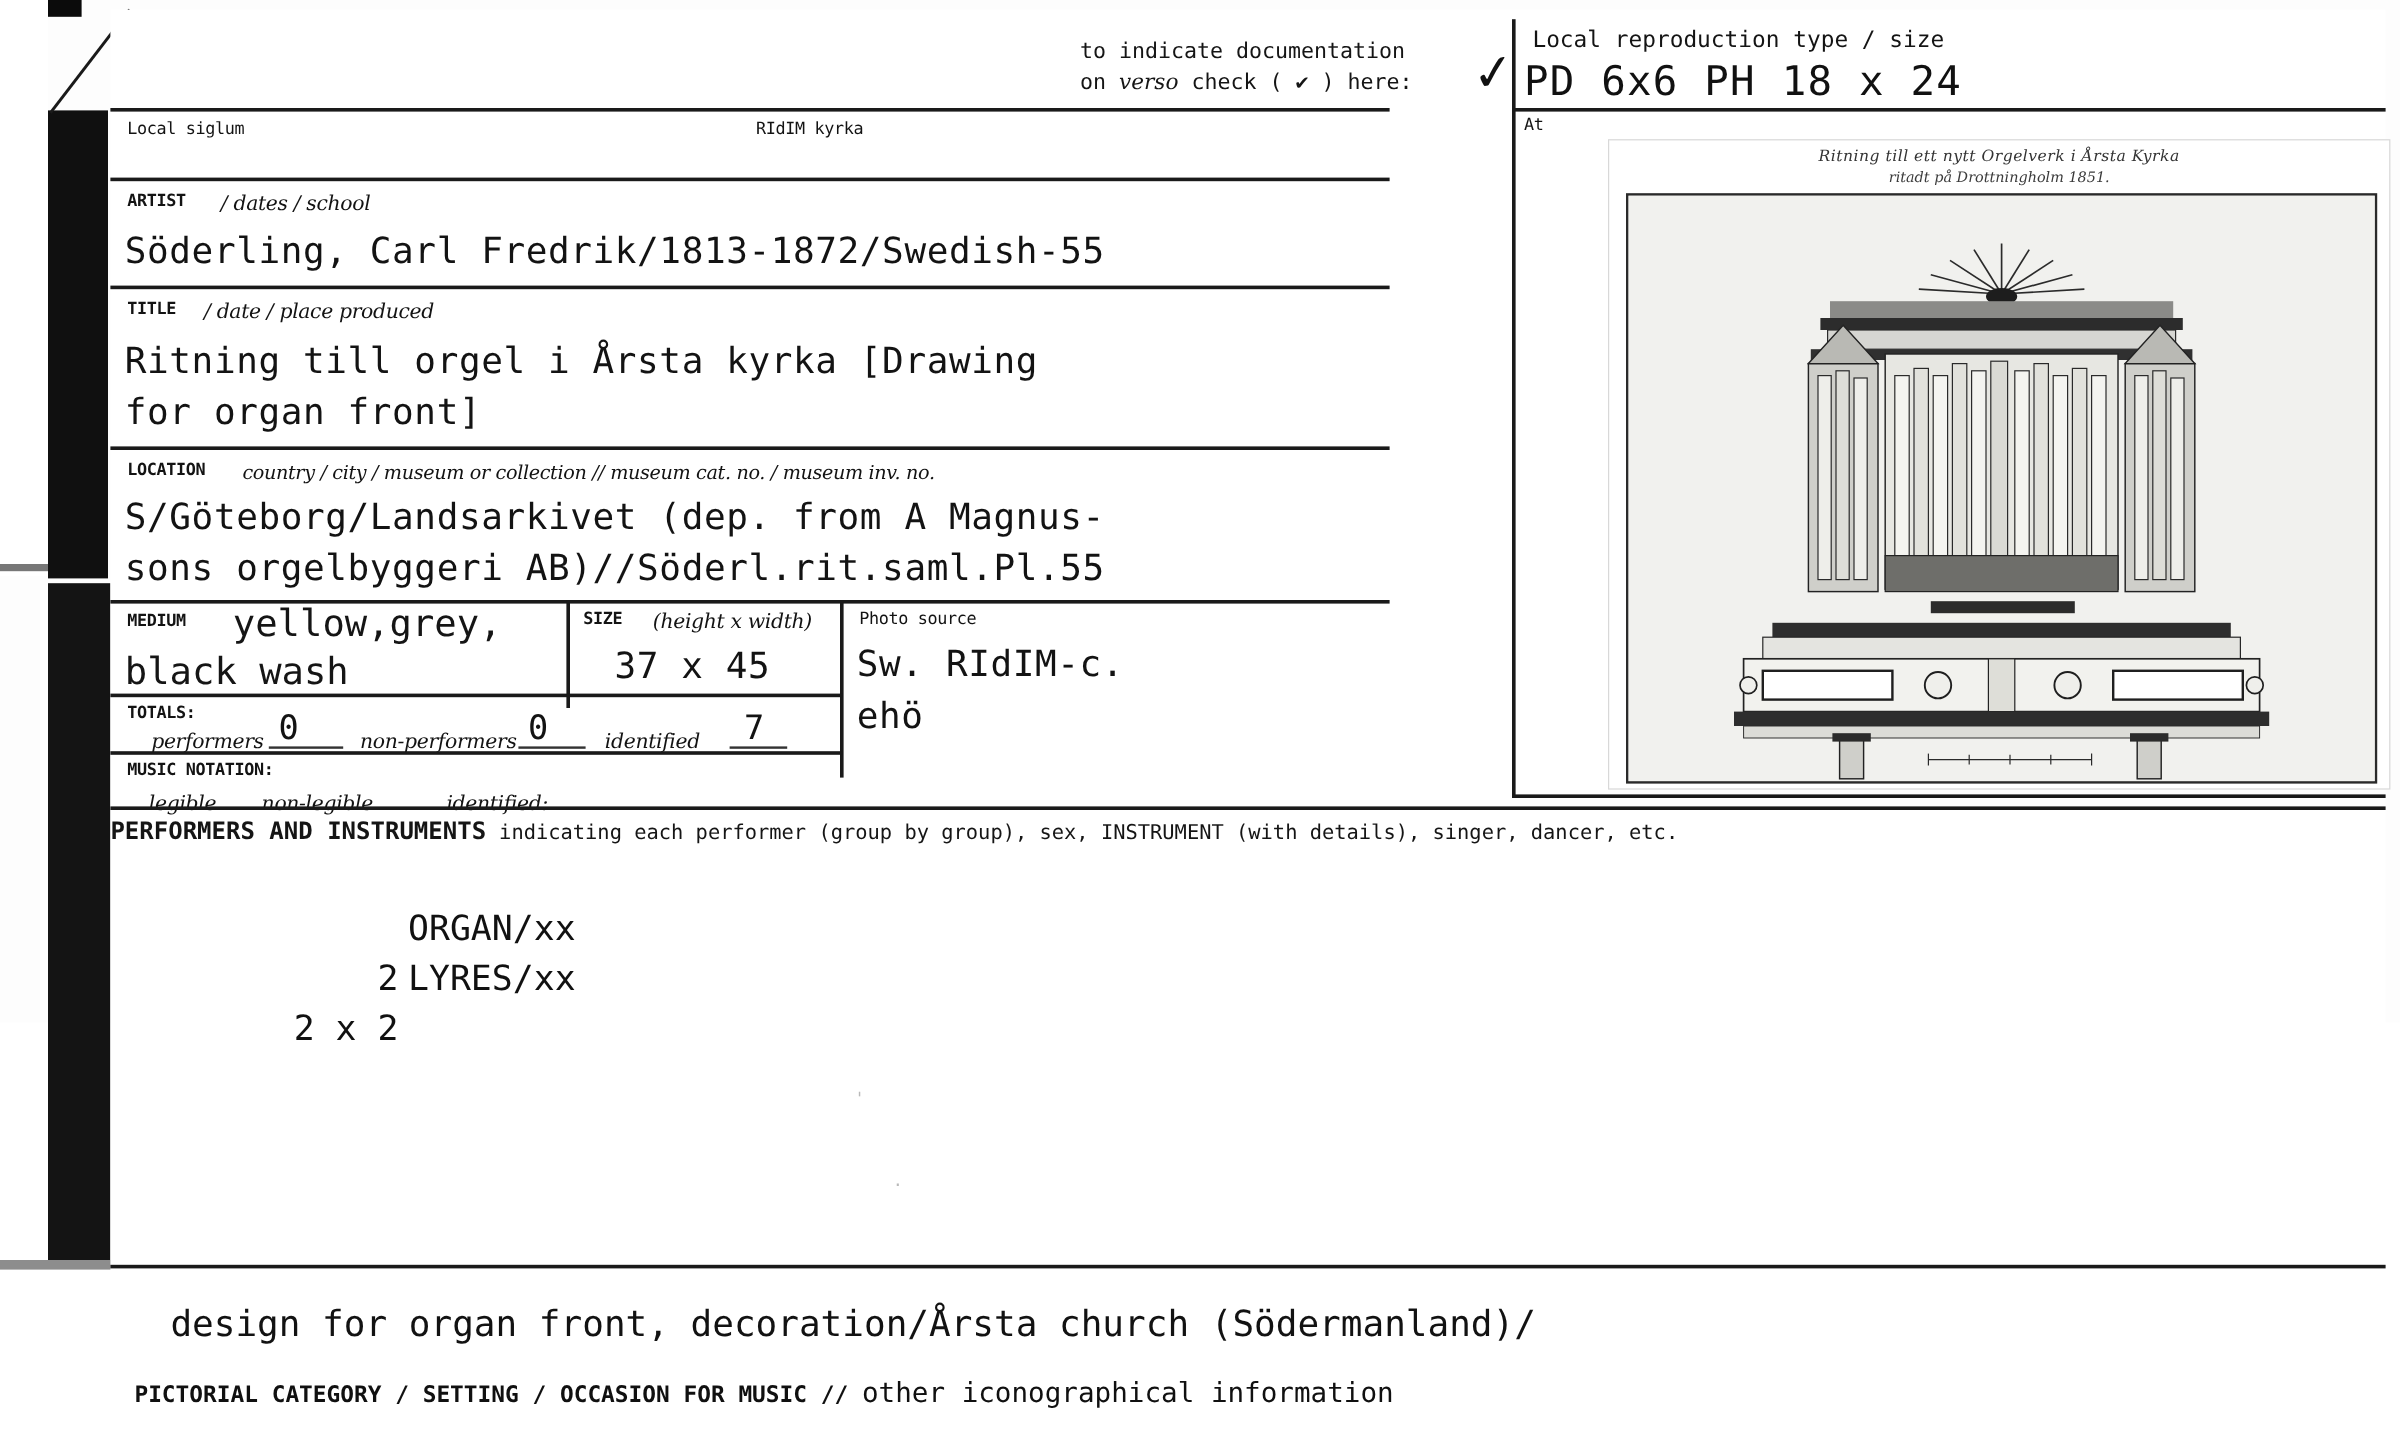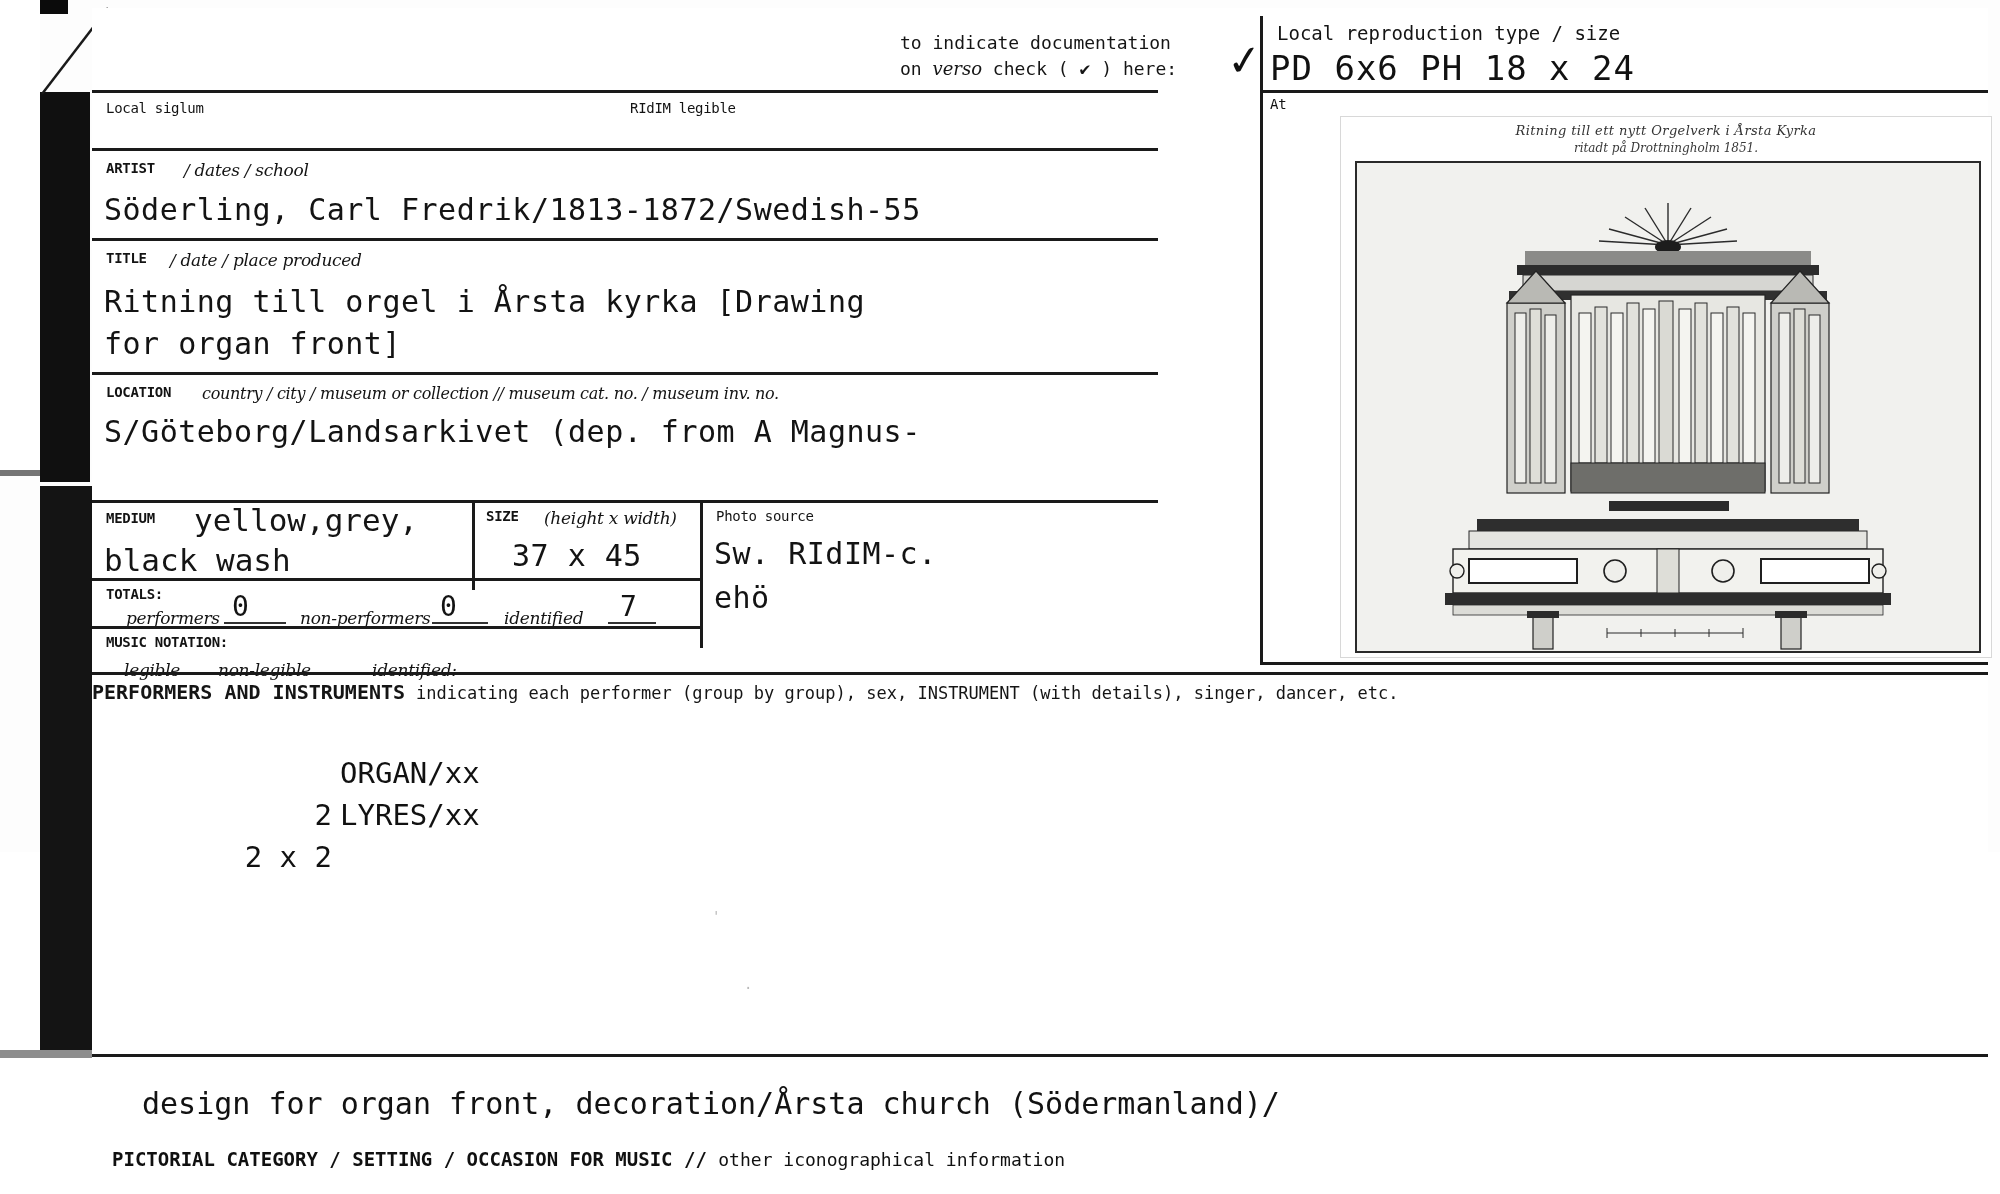--- a/index.html
+++ b/index.html
@@ -230,21 +230,21 @@
     position: absolute;
     left: 112px; top: 1148px;
     font-family: "DejaVu Sans Mono", monospace;
     font-size: 19px;
     font-weight: bold;
     color: #101010;
     white-space: nowrap;
   }
   .footer-label .norm {
     font-weight: normal;
-    font-size: 18px;
+    font-size: 23px;
   }
   .faint-dot {
     position: absolute;
     color: #b9b9b9;
     font-size: 14px;
   }
 </style>
 </head>
 <body>
 
@@ -277,37 +277,38 @@
 
     <div class="rule" style="left:1168px; top:8px; width:3px; height:648px;"></div>
 
     <div class="rule" style="left:1168px; top:82px; width:728px; height:3px;"></div>
 
     <div class="rule" style="left:0px; top:82px; width:1066px; height:3px;"></div>
 
     <div class="lbl" style="left:1178px; top:88px;">At</div>
 
     <div class="lbl" style="left:14px; top:92px;">Local siglum</div>
-    <div class="lbl" style="left:538px; top:92px;">RIdIM legible</div>
+    <div class="lbl" style="left:538px; top:92px;">RIdIM kyrka</div>
     <div class="rule" style="left:0px; top:140px; width:1066px; height:3px;"></div>
 
     <div class="lbl lbl-b" style="left:14px; top:152px;">ARTIST</div>
     <div class="lbl lbl-i" style="left:92px; top:152px;">/ dates / school</div>
     <div class="val" style="left:12px; top:184px;">Söderling, Carl Fredrik/1813-1872/Swedish-55</div>
     <div class="rule" style="left:0px; top:230px; width:1066px; height:3px;"></div>
 
     <div class="lbl lbl-b" style="left:14px; top:242px;">TITLE</div>
     <div class="lbl lbl-i" style="left:78px; top:242px;">/ date / place produced</div>
     <div class="val" style="left:12px; top:276px;">Ritning till orgel i Årsta kyrka [Drawing</div>
     <div class="val" style="left:12px; top:318px;">for organ front]</div>
     <div class="rule" style="left:0px; top:364px; width:1066px; height:3px;"></div>
 
     <div class="lbl lbl-b" style="left:14px; top:376px;">LOCATION</div>
     <div class="lbl lbl-i" style="left:110px; top:376px; font-size:16px;">country / city / museum or collection // museum cat. no. / museum inv. no.</div>
     <div class="val" style="left:12px; top:406px;">S/Göteborg/Landsarkivet (dep. from A Magnus-</div>
+    <div class="val" style="left:12px; top:448px;">sons orgelbyggeri AB)//Söderl.rit.saml.Pl.55</div>
     <div class="rule" style="left:0px; top:492px; width:1066px; height:3px;"></div>
 
     <div class="lbl lbl-b" style="left:14px; top:502px;">MEDIUM</div>
     <div class="val-sm" style="left:102px; top:494px; font-size:31px;">yellow,grey,</div>
     <div class="val-sm" style="left:12px; top:534px; font-size:31px;">black wash</div>
 
     <div class="rule" style="left:380px; top:492px; width:3px; height:90px;"></div>
     <div class="lbl lbl-b" style="left:394px; top:500px;">SIZE</div>
     <div class="lbl lbl-i" style="left:452px; top:500px;">(height x width)</div>
     <div class="val" style="left:420px; top:530px;">37 x 45</div>

